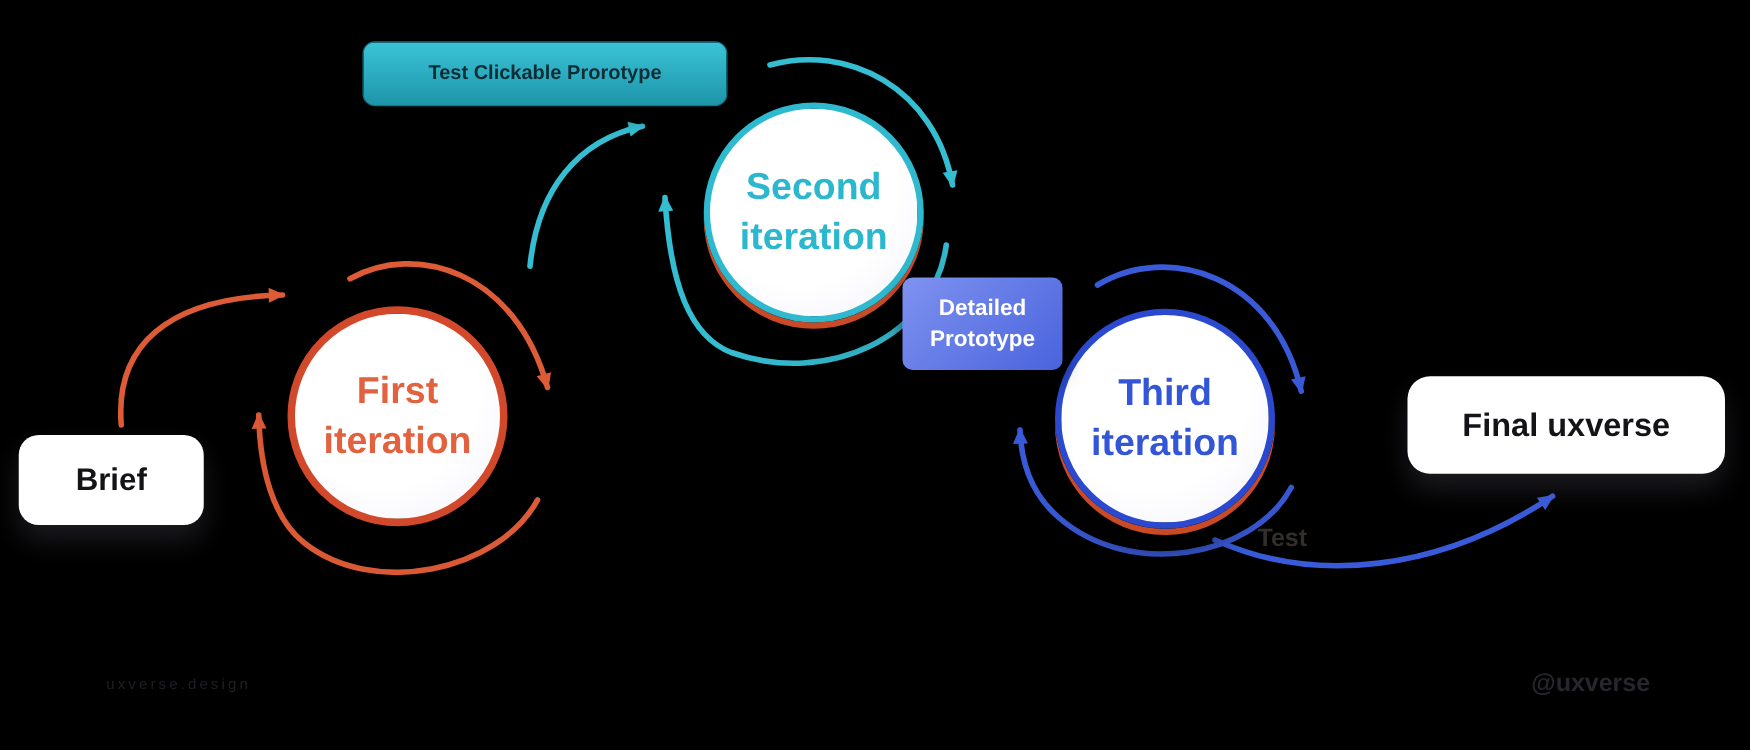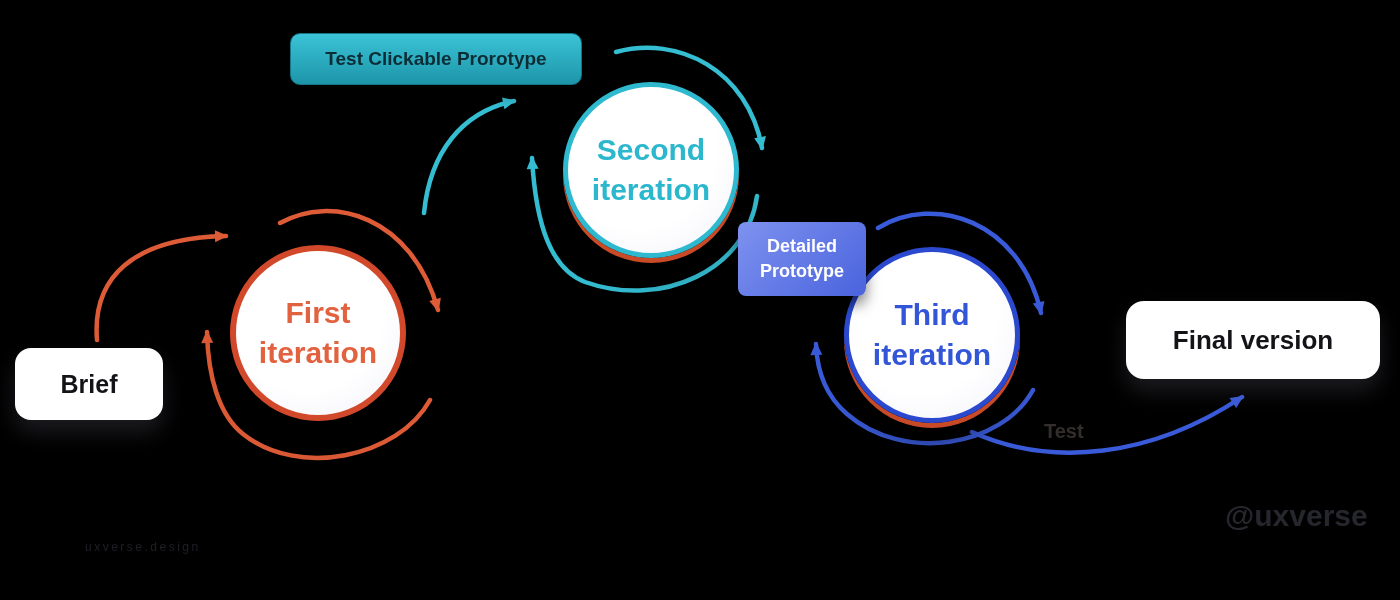--- a/index.html
+++ b/index.html
@@ -24,30 +24,30 @@
   .box{z-index:3;border-radius:12px;}
   .box.brief{left:15px;top:348px;width:148px;height:72px;background:#ffffff;border-radius:16px;
     font-size:25px;font-weight:700;color:#141418;box-shadow:0 12px 22px rgba(110,110,130,0.25);}
   .box.final{left:1126px;top:301px;width:254px;height:78px;background:#ffffff;border-radius:18px;
     font-size:26px;font-weight:700;color:#141418;box-shadow:0 12px 22px rgba(110,110,130,0.25);}
   .box.test-concept{left:402px;top:389px;width:198px;height:51px;
     background:linear-gradient(#fbe4cd,#f5c49e);border:1.5px solid #e09a68;border-radius:10px;
     font-size:19px;font-weight:700;color:#6e2c12;box-shadow:0 8px 14px rgba(0,0,0,0.45);}
   .box.test-clickable{left:290px;top:33px;width:292px;height:52px;
     background:linear-gradient(#3bc3d7,#1d95a9);border:1.5px solid #137585;border-radius:10px;
-    font-size:19px;font-weight:700;color:#0c2d35;box-shadow:0 8px 14px rgba(0,0,0,0.5);}
+    font-size:16px;font-weight:700;color:#0c2d35;box-shadow:0 8px 14px rgba(0,0,0,0.5);}
   .box.detailed{left:722px;top:222px;width:128px;height:74px;
     background:linear-gradient(135deg,#7e92ef,#4a63dd);border-radius:8px;
-    font-size:18px;font-weight:600;color:#ffffff;line-height:1.4;box-shadow:0 8px 14px rgba(0,0,0,0.5);margin-left:16px;}
+    font-size:18px;font-weight:600;color:#ffffff;line-height:1.4;box-shadow:0 8px 14px rgba(0,0,0,0.5);}
   
   .wm{position:absolute;color:#232329;z-index:2;}
   .wm.logo{left:38px;top:500px;font-size:31px;font-weight:700;letter-spacing:1px;}
   .wm.tagline{left:41px;top:540px;font-size:12px;letter-spacing:2.5px;color:#1f1f26;margin-left:44px;}
-  .wm.handle{left:1225px;top:499px;font-size:30px;font-weight:600;color:#26262d;}
-  .wm.test-note{left:1044px;top:420px;font-size:20px;font-weight:700;color:#332e2b;}
+  .wm.handle{left:1225px;top:536px;font-size:20px;font-weight:600;color:#26262d;}
+  .wm.test-note{left:1006px;top:420px;font-size:20px;font-weight:700;color:#332e2b;}
   .line{display:block;}
 </style>
 </head>
 <body>
 
 <div class="canvas">
 
   <svg class="arrows" width="1400" height="600" viewBox="0 0 1400 600">
     <defs>
       <marker id="ah-orange" markerUnits="userSpaceOnUse" markerWidth="20" markerHeight="20" refX="12" refY="7" orient="auto">
@@ -97,20 +97,20 @@
     <span class="line">Detailed</span>
     <span class="line">Prototype</span>
   </div>
 
   <div class="node circle third">
     <span class="line">Third</span>
     <span class="line">iteration</span>
   </div>
 
   <div class="node box final">
-    <span class="line">Final version</span>
+    <span class="line">Final uxverse</span>
   </div>
 
   <div class="wm test-note">Test</div>
   <div class="wm tagline">uxverse.design</div>
   <div class="wm handle">@uxverse</div>
 
 </div>
 
 </body></html>

